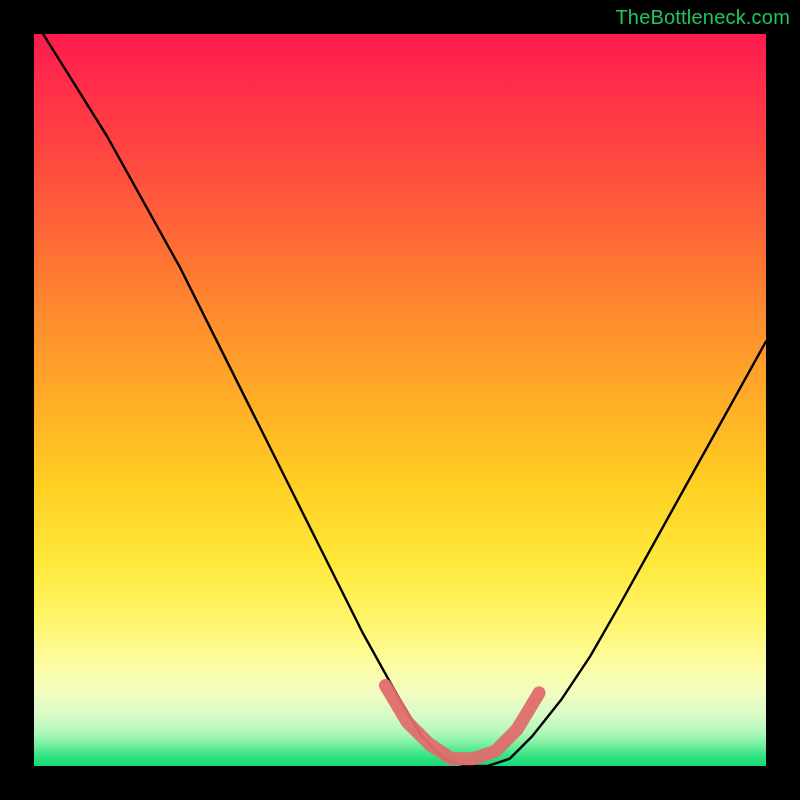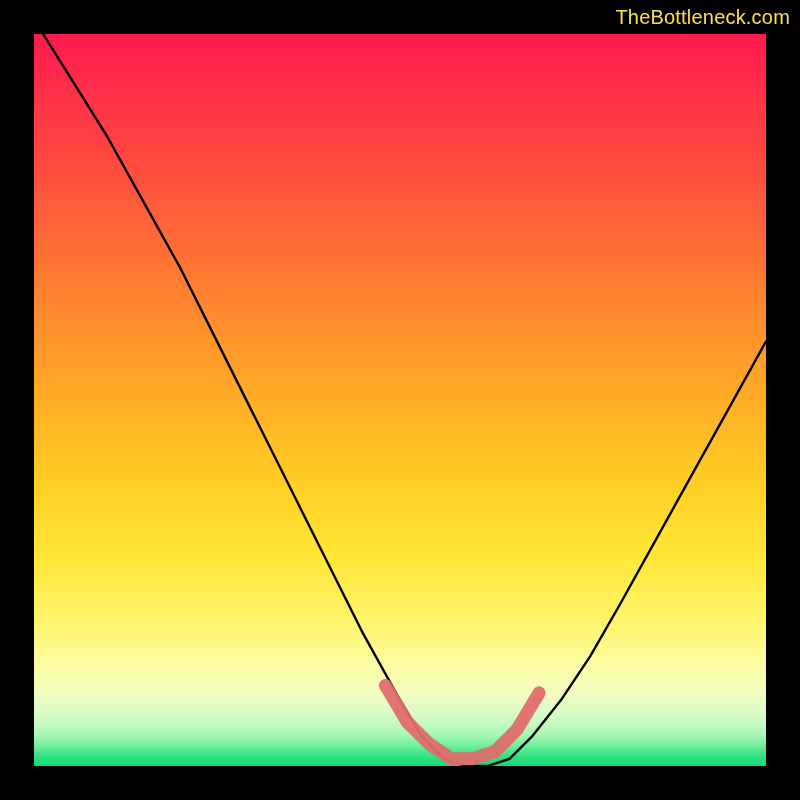--- a/index.html
+++ b/index.html
@@ -43,21 +43,21 @@
       #4de88d 98%,
       #29e07f 99%,
       #17d977 100%
     );
     overflow: hidden;
   }
   .watermark {
     position: absolute;
     top: 6px;
     right: 10px;
-    color: #fde047;
+    color: #22c55e;
     font-size: 20px;
     letter-spacing: 0.2px;
     font-weight: 500;
     z-index: 5;
   }
   svg.curve {
     position: absolute;
     left: 0;
     top: 0;
     width: 732px;

